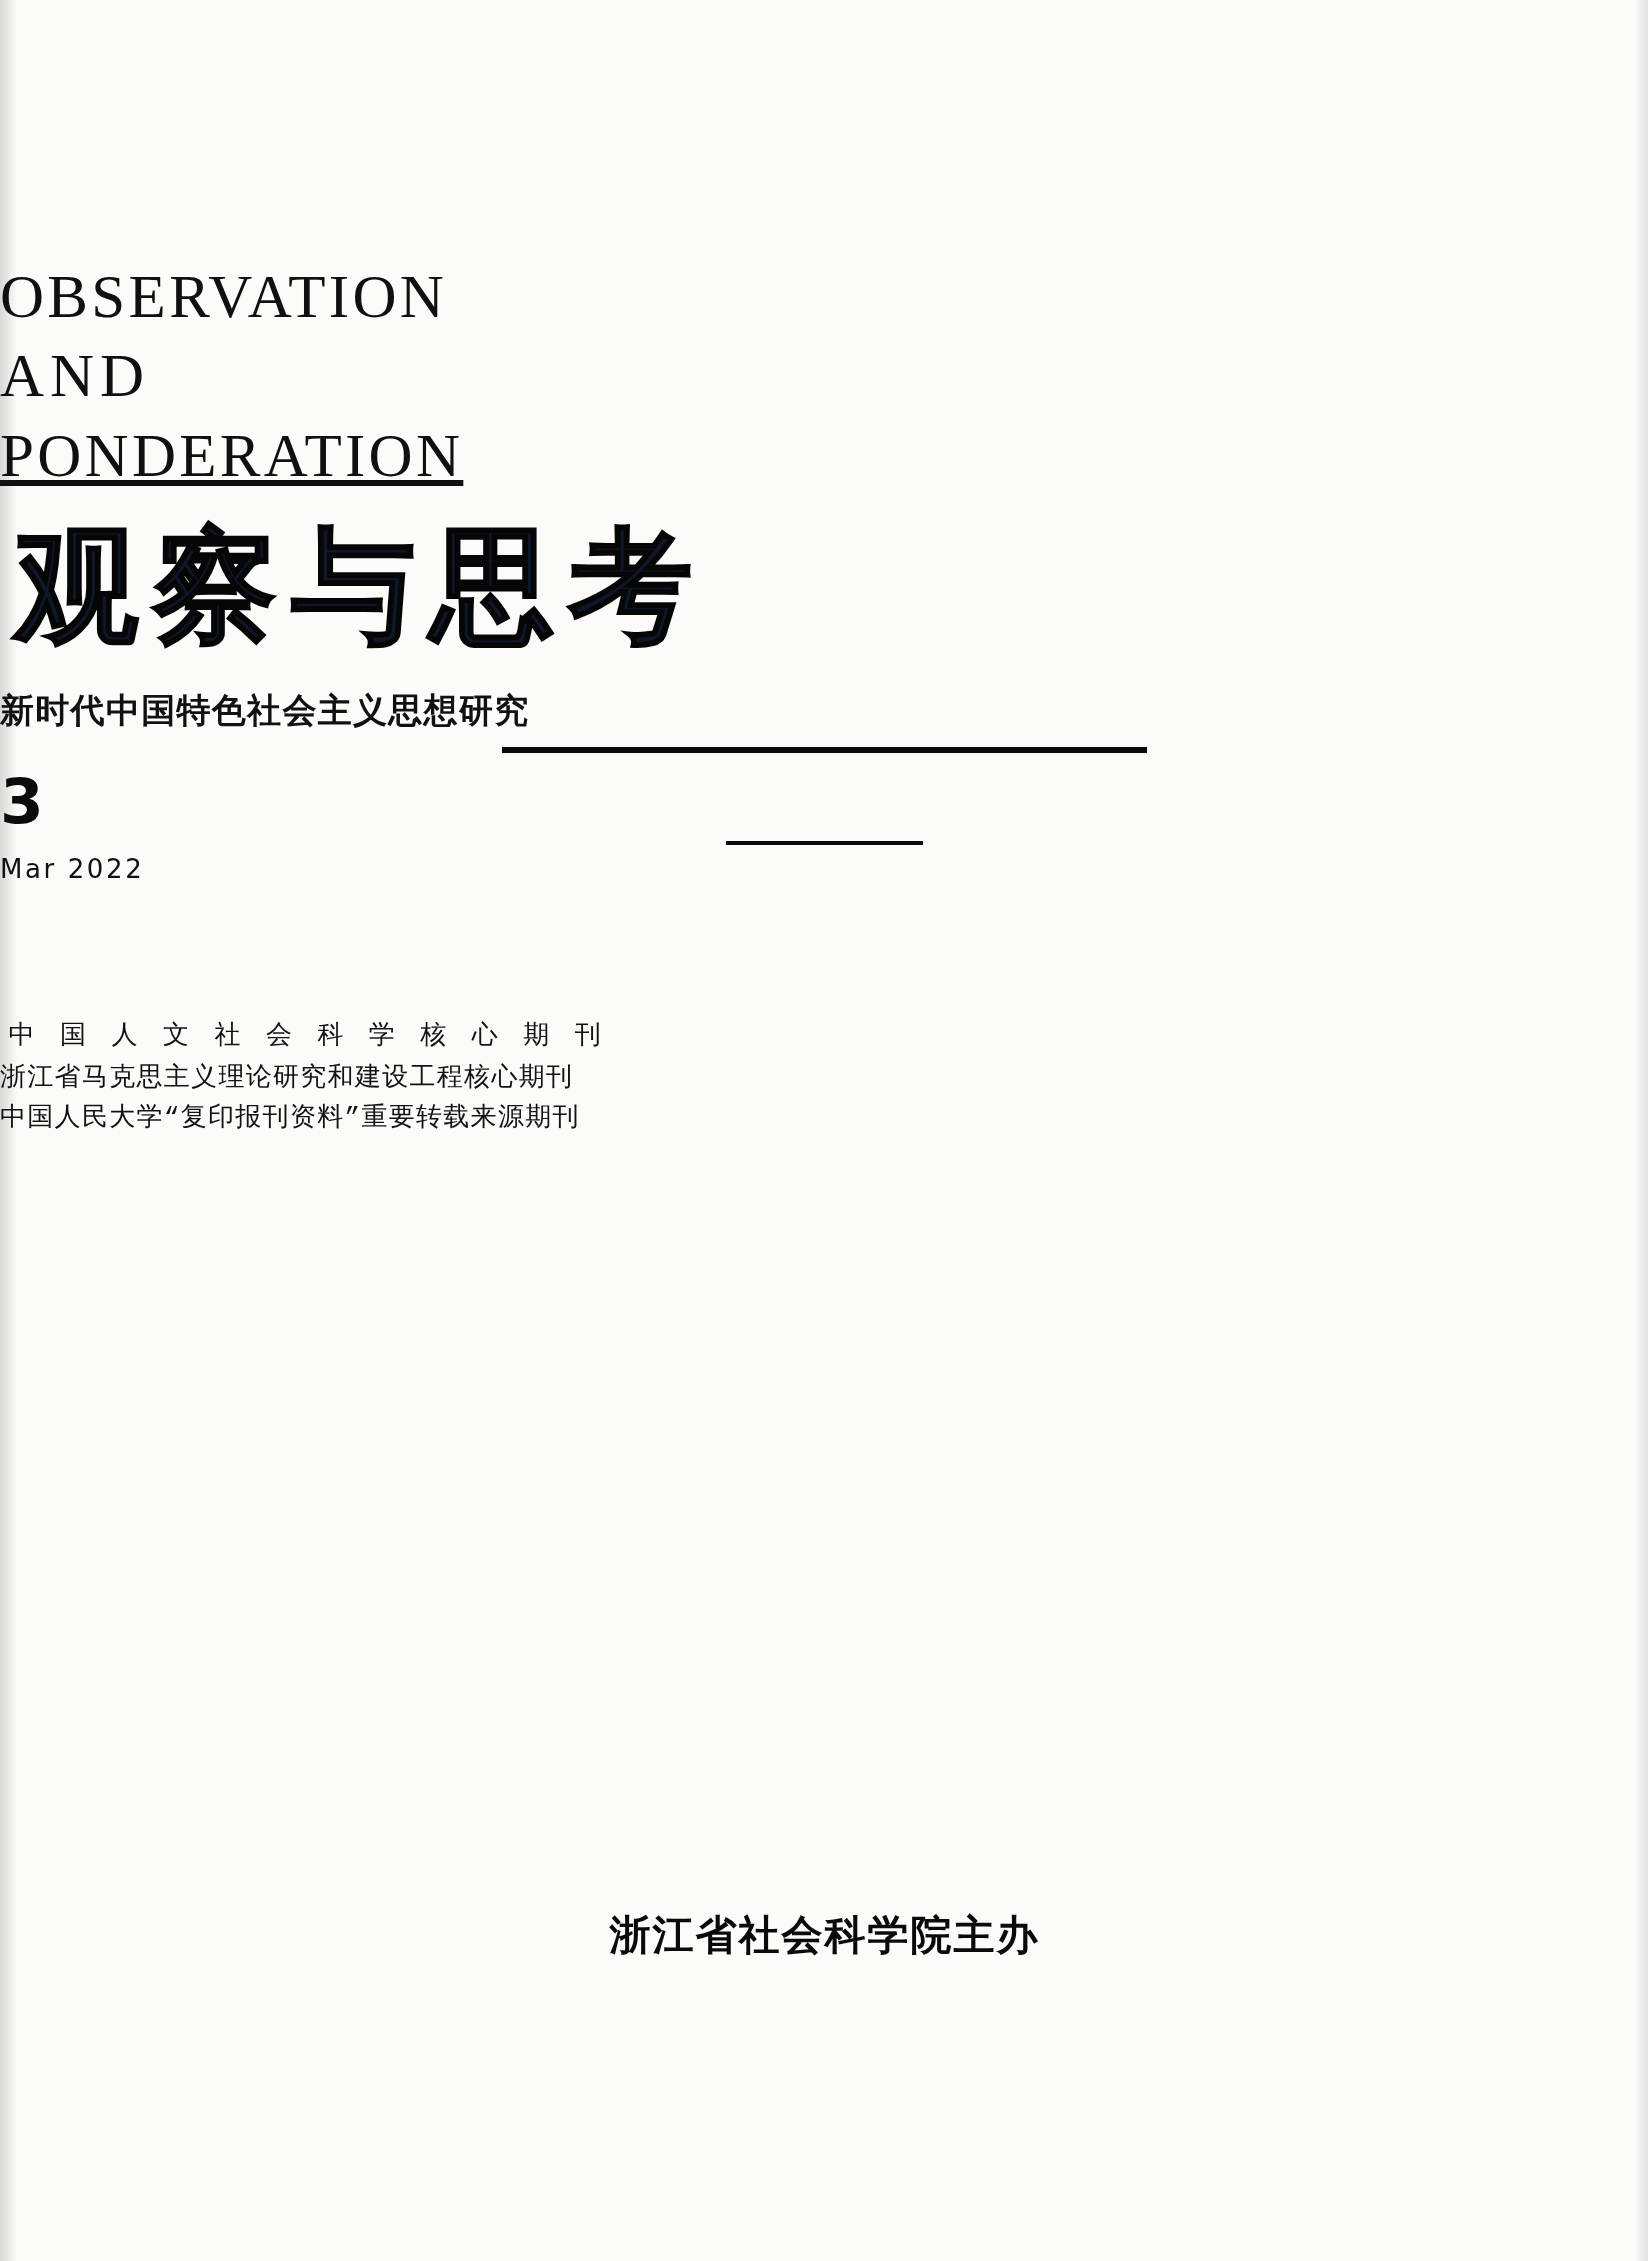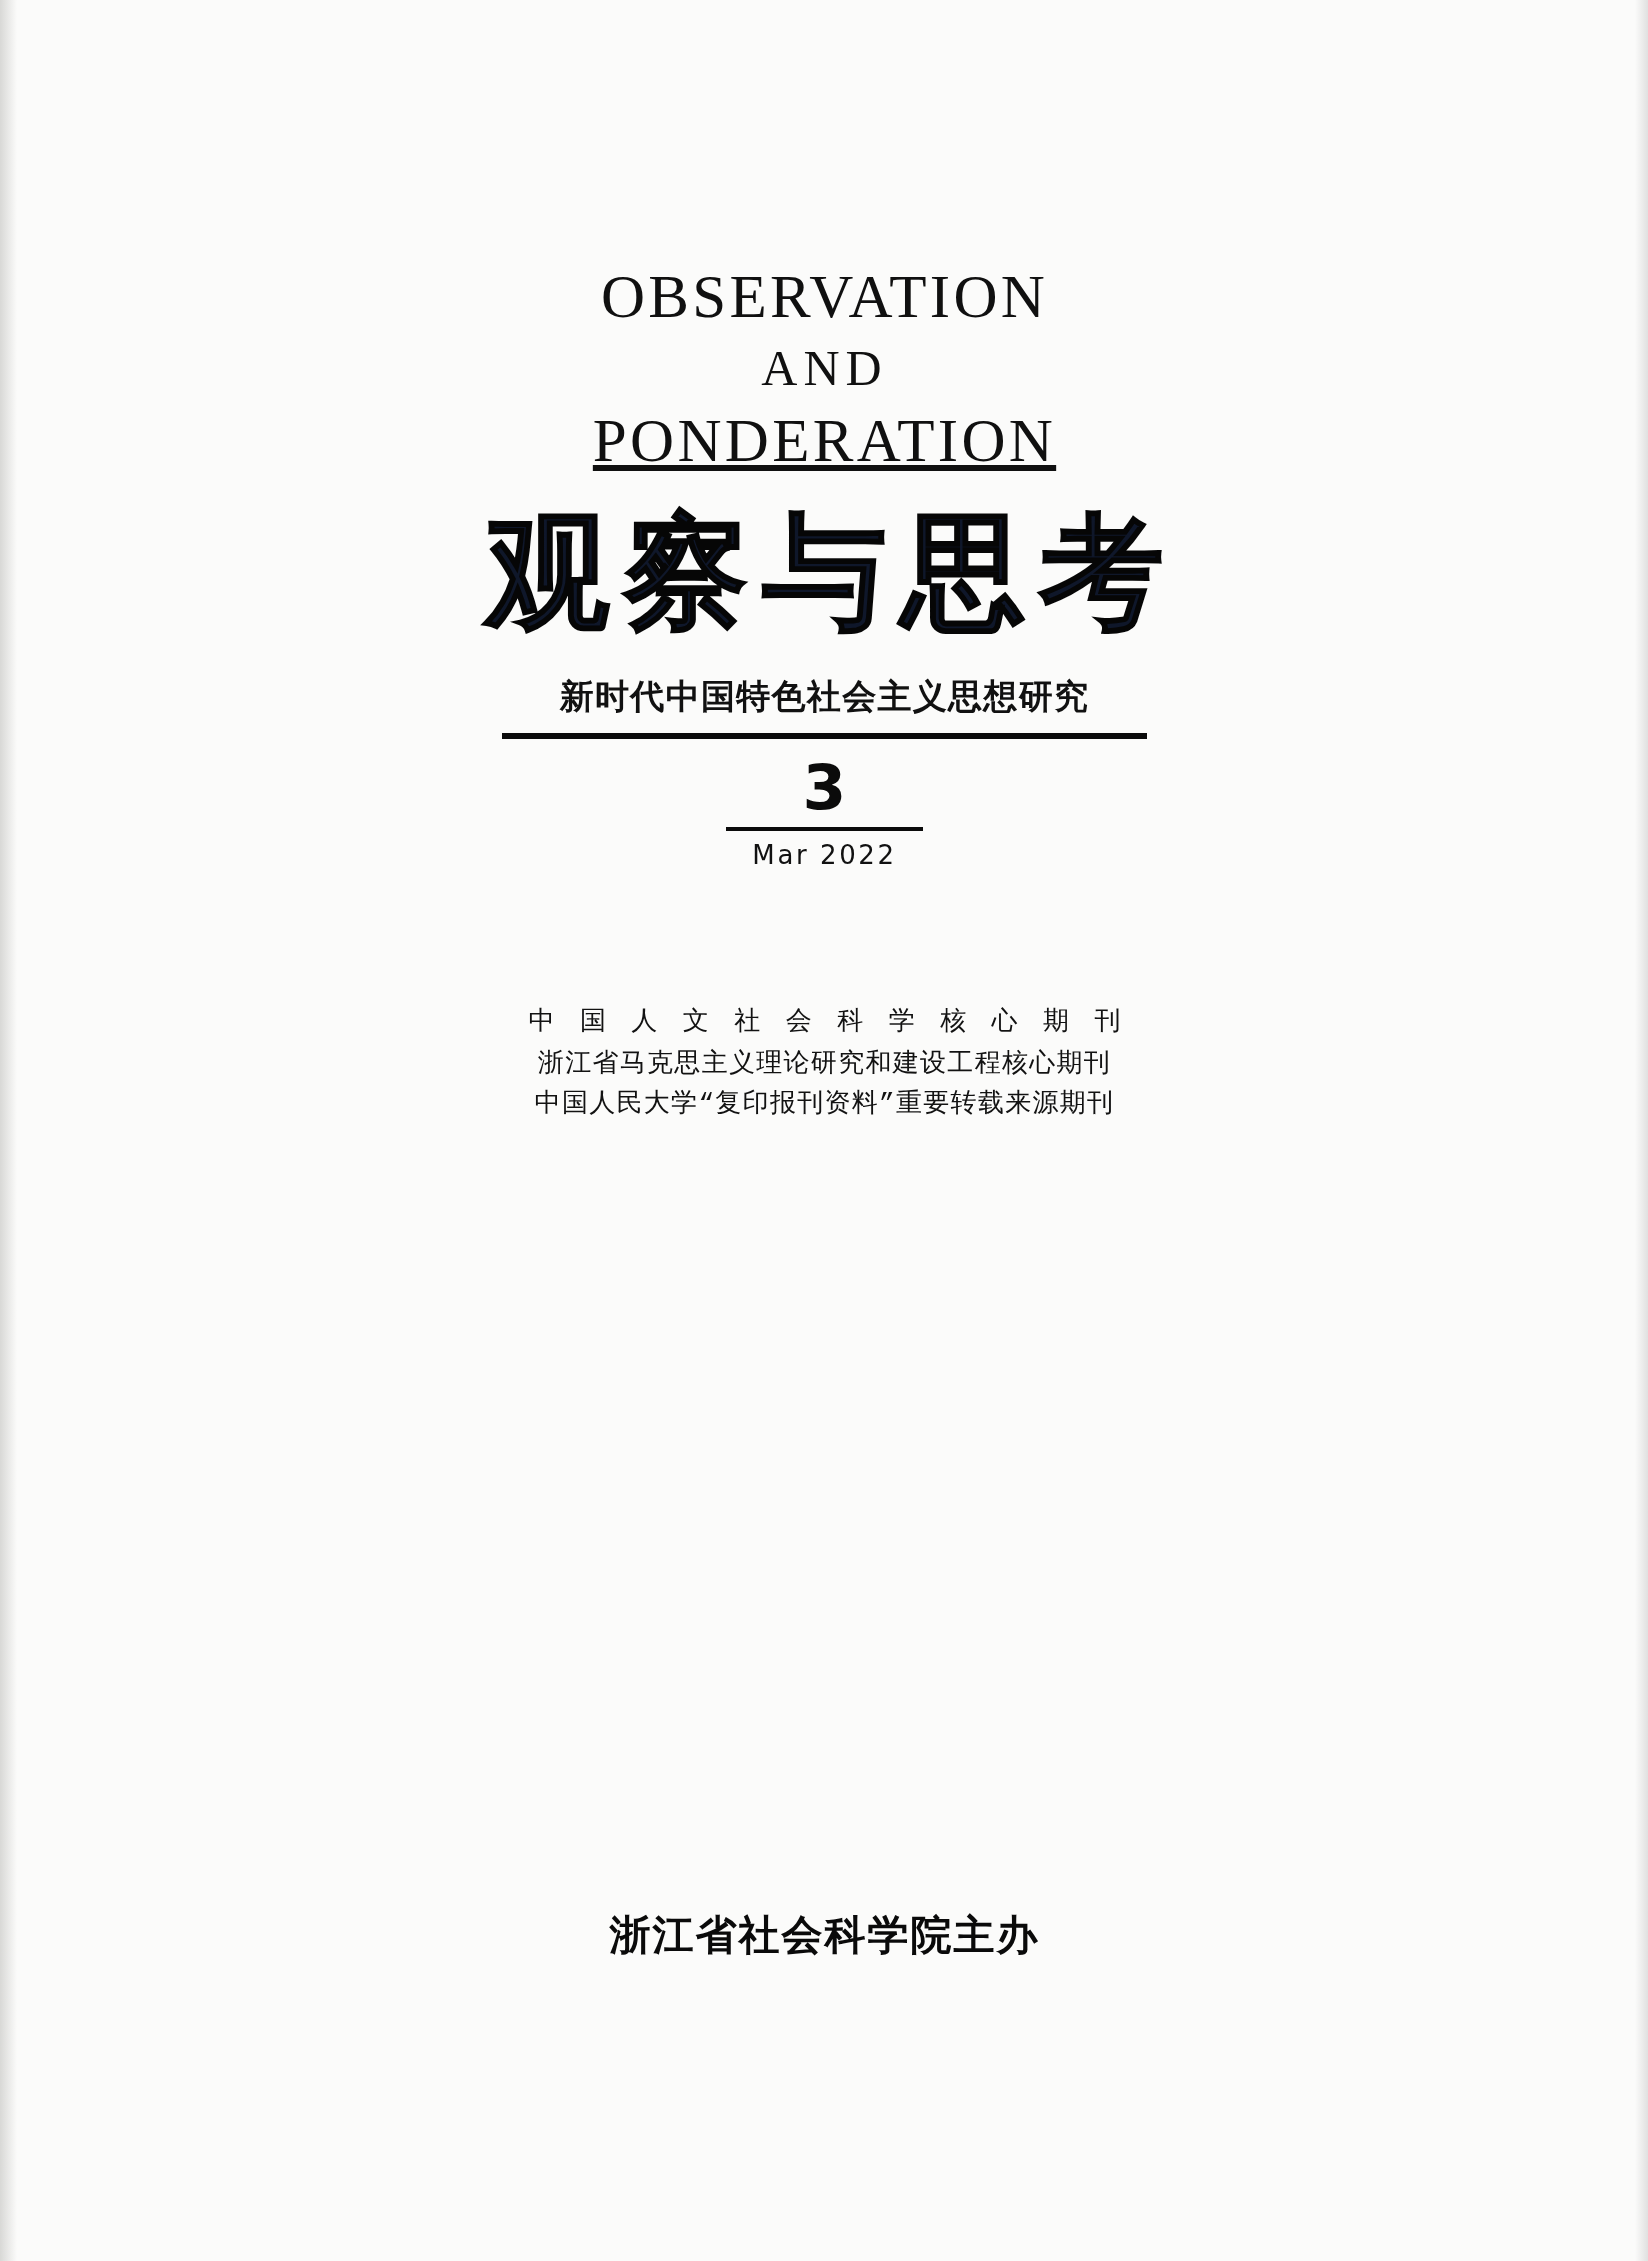--- a/index.html
+++ b/index.html
@@ -39,39 +39,38 @@
     width: 14.5px;
     background: linear-gradient(to left, #dedede, #fbfbfa);
     pointer-events: none;
   }
 
   .inner {
     position: absolute;
     left: 0;
     right: 0;
     top: 0;
-    text-align: center;
   }
 
   
   .en-title {
     margin-top: 257px;
     font-family: "Liberation Serif", serif;
     font-weight: 400;
     color: #101010;
     letter-spacing: 4px;
     line-height: 1.30;
   }
   .en-line {
     font-size: 61px;
     display: block;
     white-space: nowrap;
   }
   .en-line.l1 { letter-spacing: 3.3px; }
-  .en-line.l2 { letter-spacing: 6px; font-size: 50px; }
+  .en-line.l2 { letter-spacing: 6px; font-size: 61px; }
   .en-line.l3 { letter-spacing: 3.3px; text-decoration: underline; }
 
   
   .cn-title {
     margin-top: 25px;
     font-family: "DejaVu Sans", "Liberation Sans", sans-serif;
     font-weight: 700;
     font-size: 124px;
     letter-spacing: 14.5px;
     line-height: 1.08;

